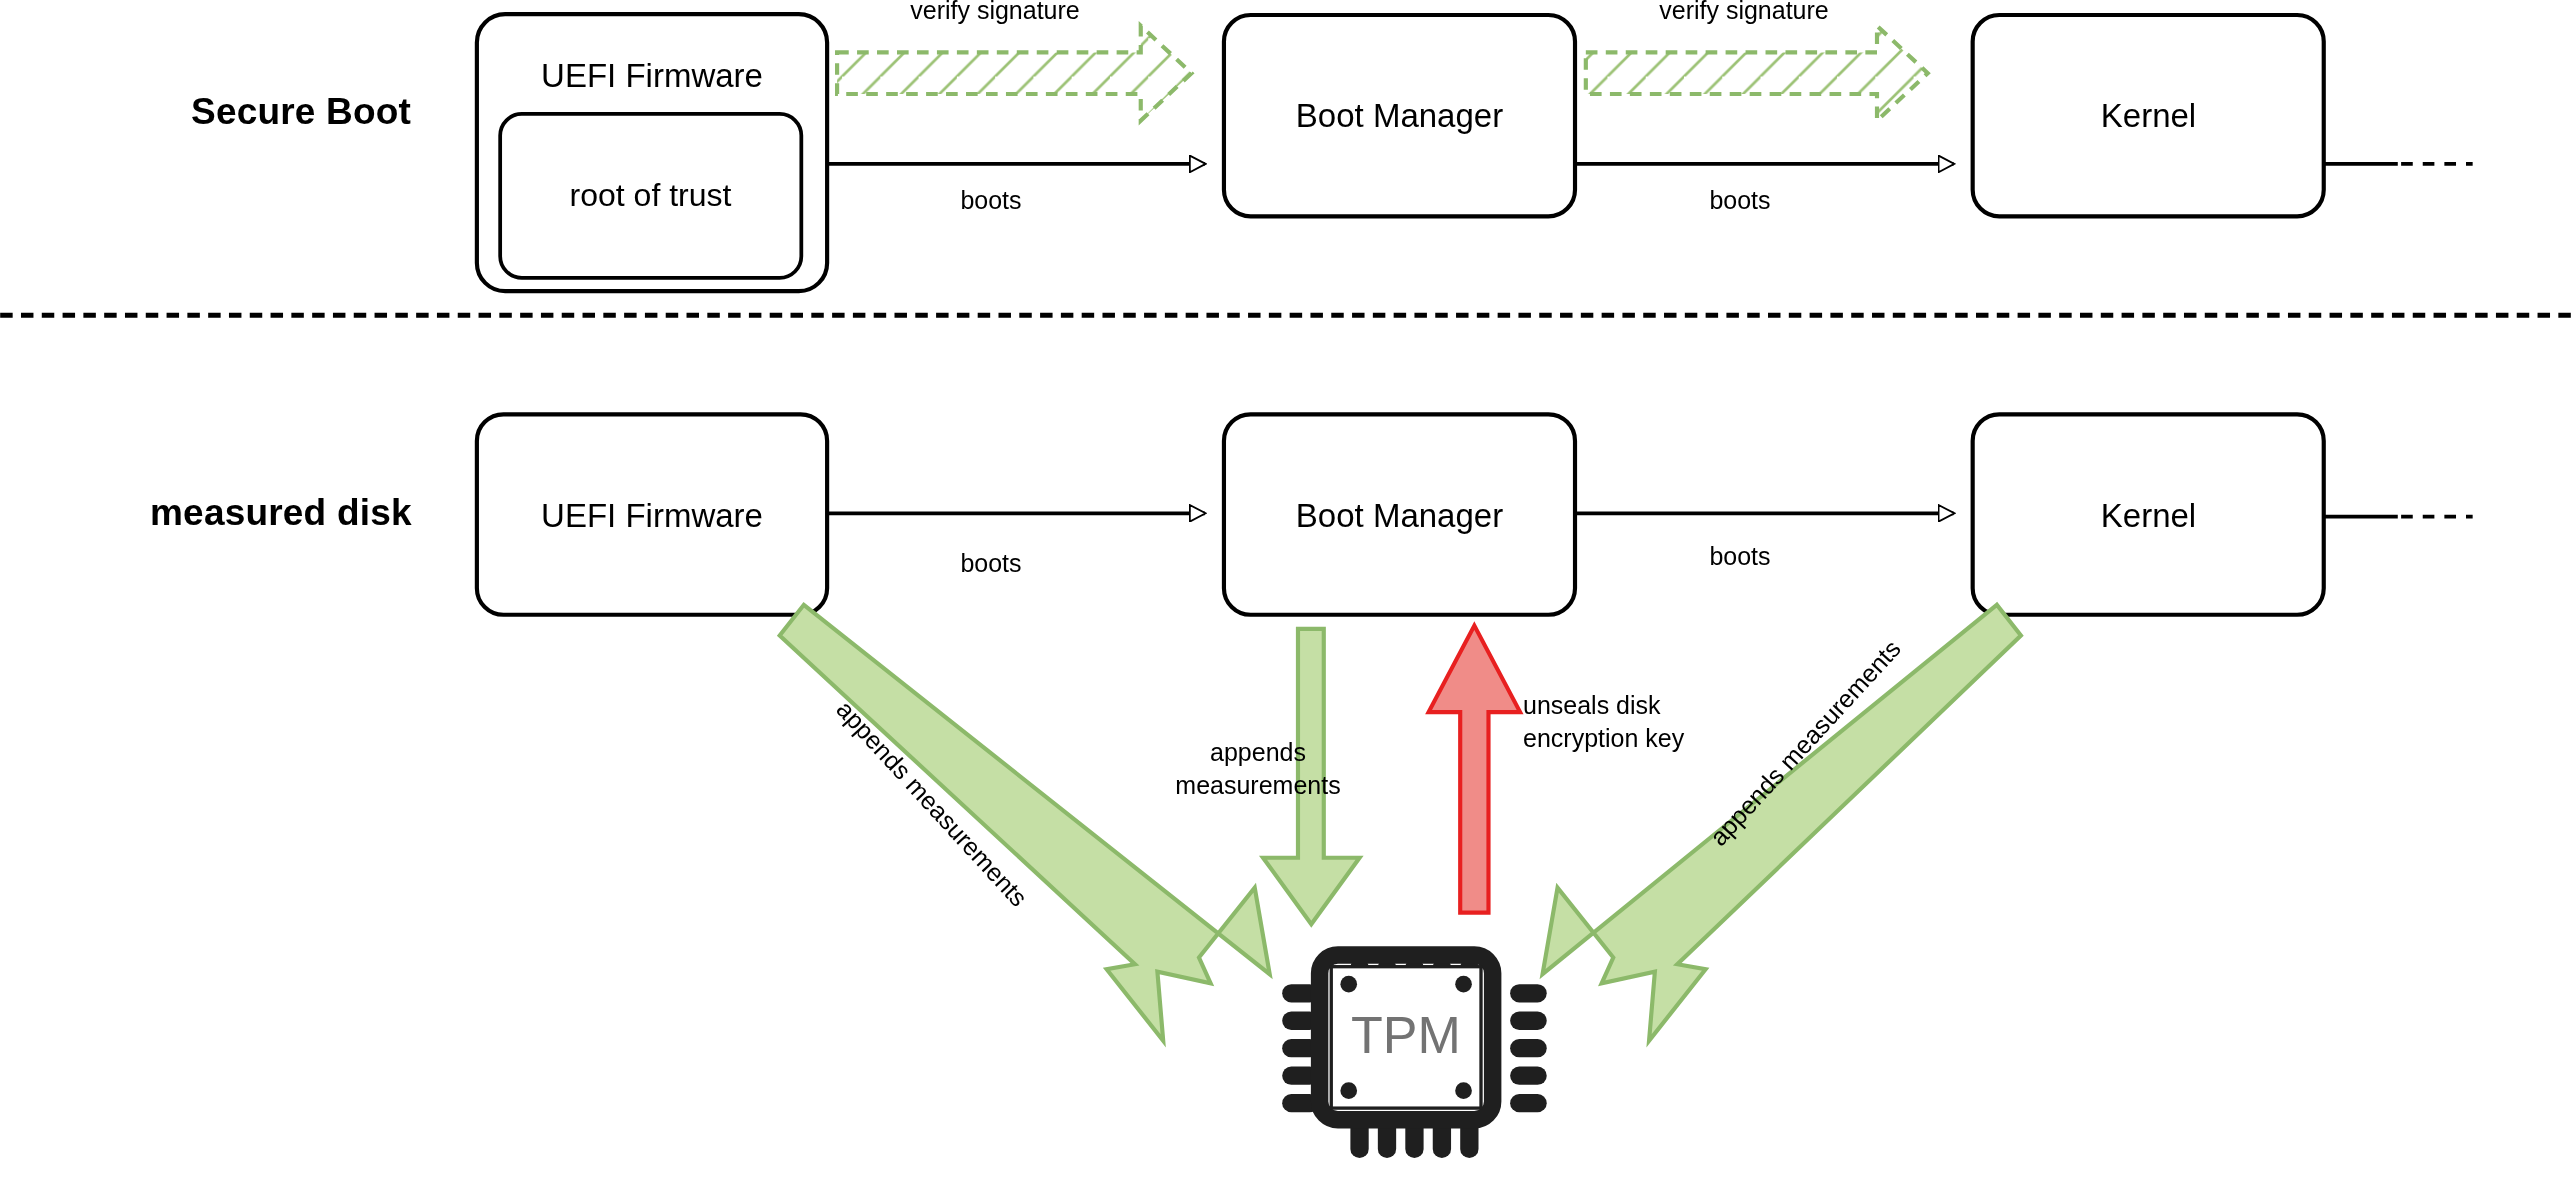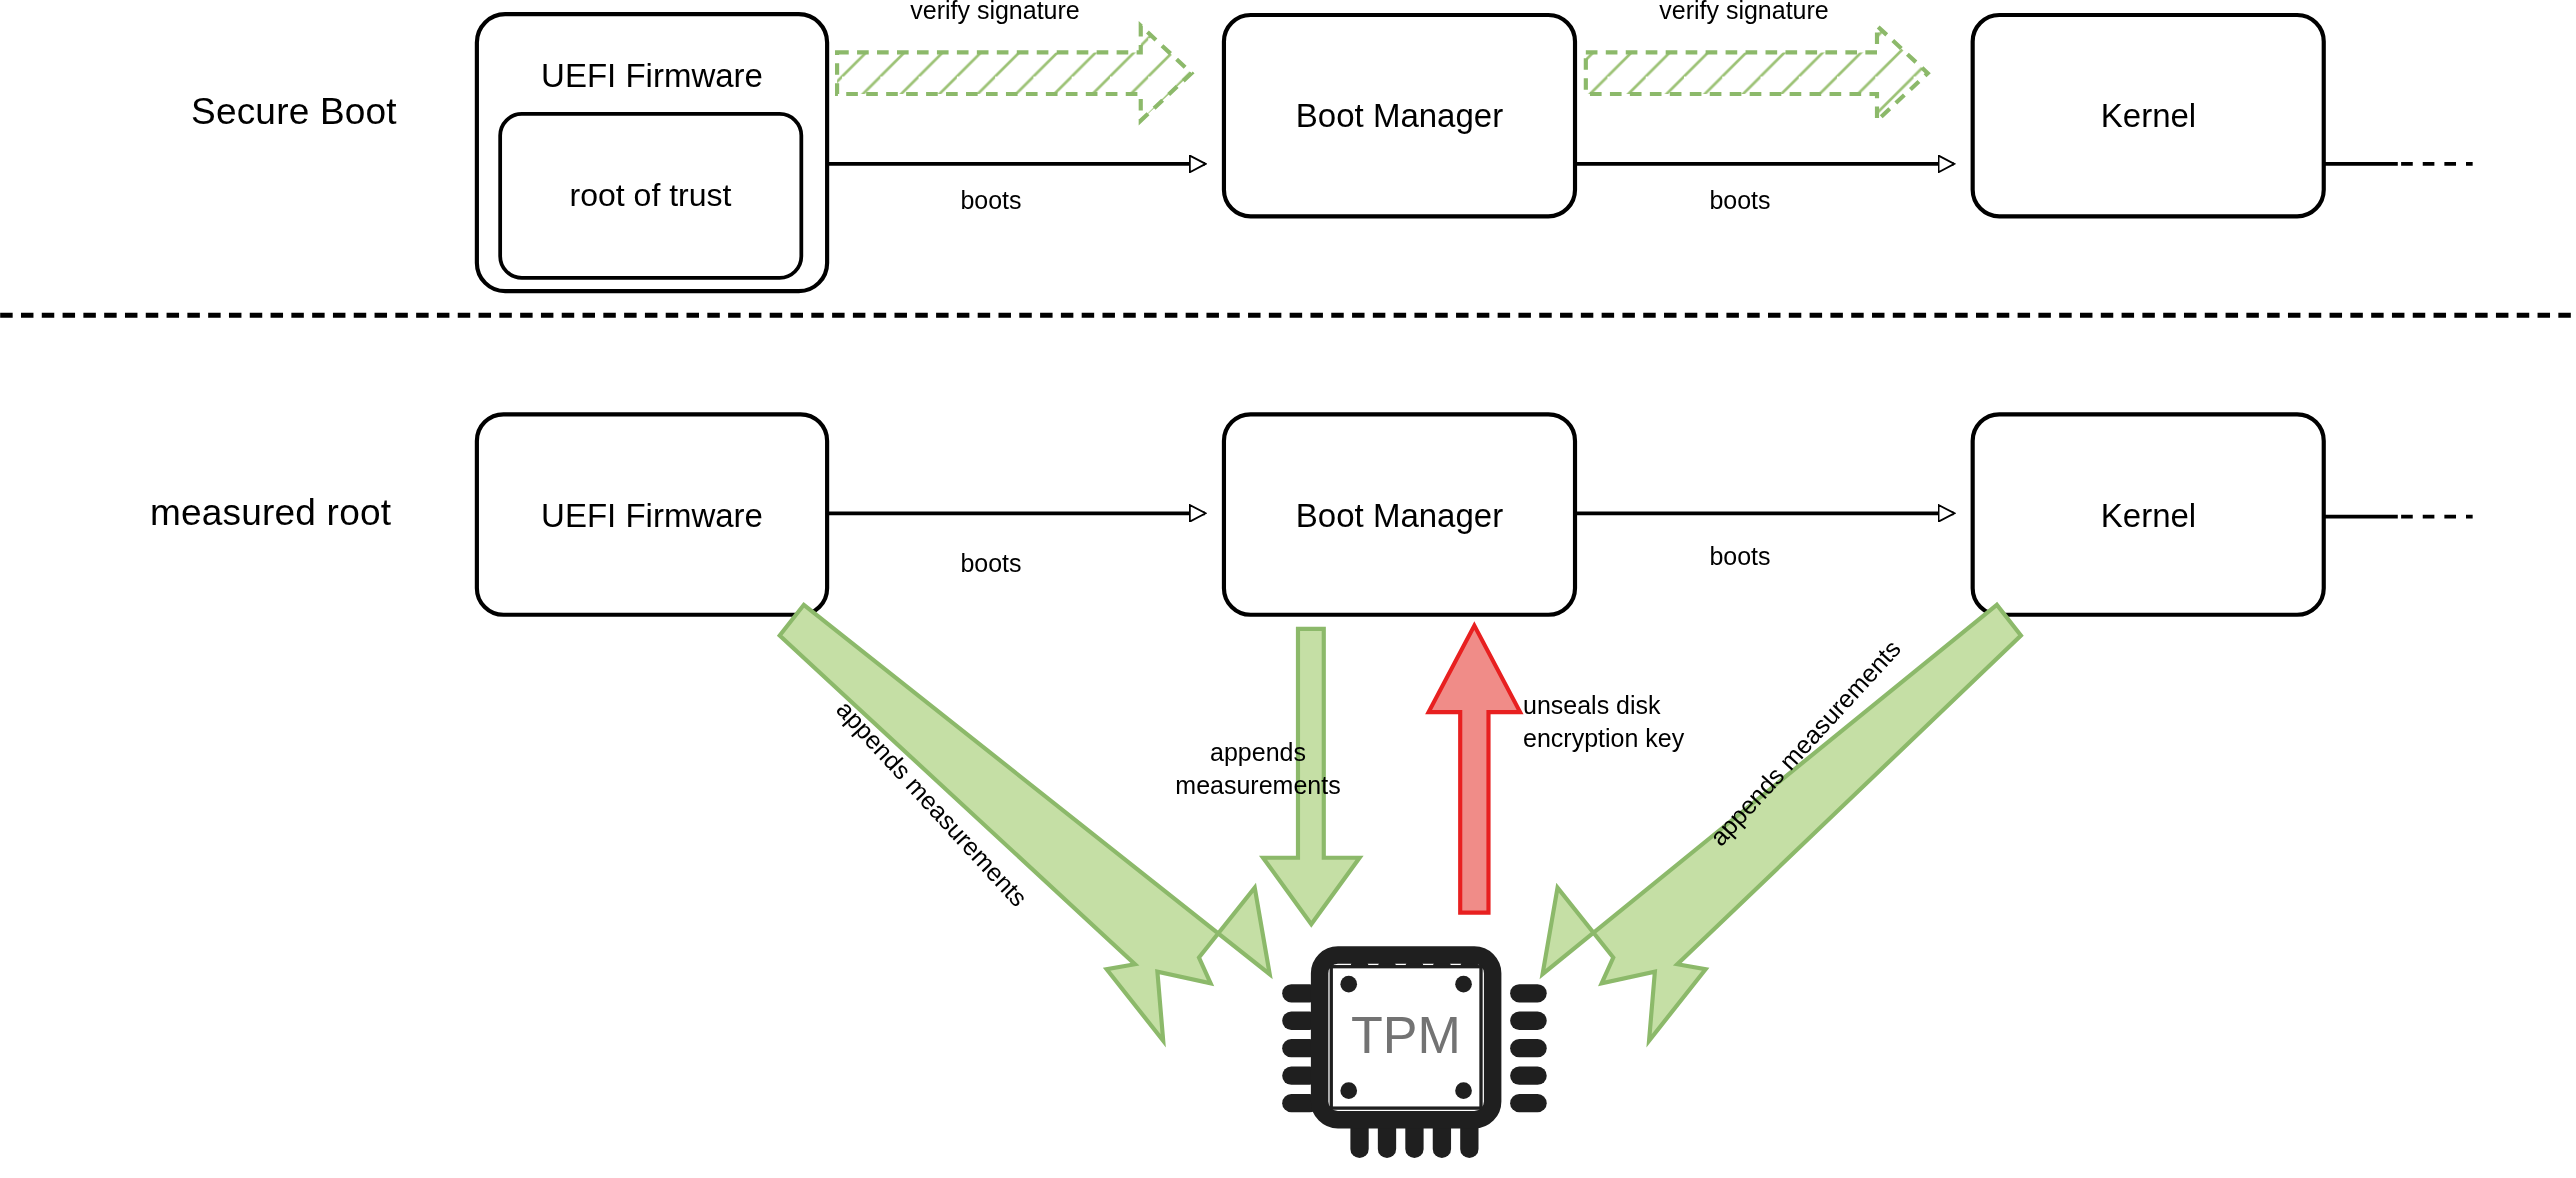--- a/index.html
+++ b/index.html
@@ -23,21 +23,21 @@
     height:1178px;
   }
   
   .lbl{
     position:absolute;
     white-space:nowrap;
     line-height:1.18;
   }
   .row-title{
     font-size:37px;
-    font-weight:400;
+    font-weight:700;
     letter-spacing:0.2px;
   }
   .box-title{
     font-size:33px;
     font-weight:400;
     text-align:center;
     width:100%;
     left:0;
   }
   .box-sub{
@@ -226,21 +226,21 @@
       <circle cx="1621" cy="1183" r="10"></circle>
       <circle cx="1759" cy="1183" r="10"></circle>
       <circle cx="1621" cy="1311" r="10"></circle>
       <circle cx="1759" cy="1311" r="10"></circle>
     </g>
 
   </svg>
 
   <div class="lbl row-title" style="left:191px; top:90px;">Secure Boot</div>
 
-  <div class="lbl row-title" style="left:150px; top:491px;">measured root</div>
+  <div class="lbl row-title" style="left:150px; top:491px;">measured disk</div>
 
   <div class="boxwrap" style="left:477px; top:57px; width:350px;">
     <div class="lbl box-title" style="position:relative;">UEFI Firmware</div>
   </div>
 
   <div class="boxwrap" style="left:500px; top:177px; width:301px;">
     <div class="lbl box-sub" style="position:relative;">root of trust</div>
   </div>
 
   <div class="boxwrap" style="left:1224px; top:97px; width:351px;">

